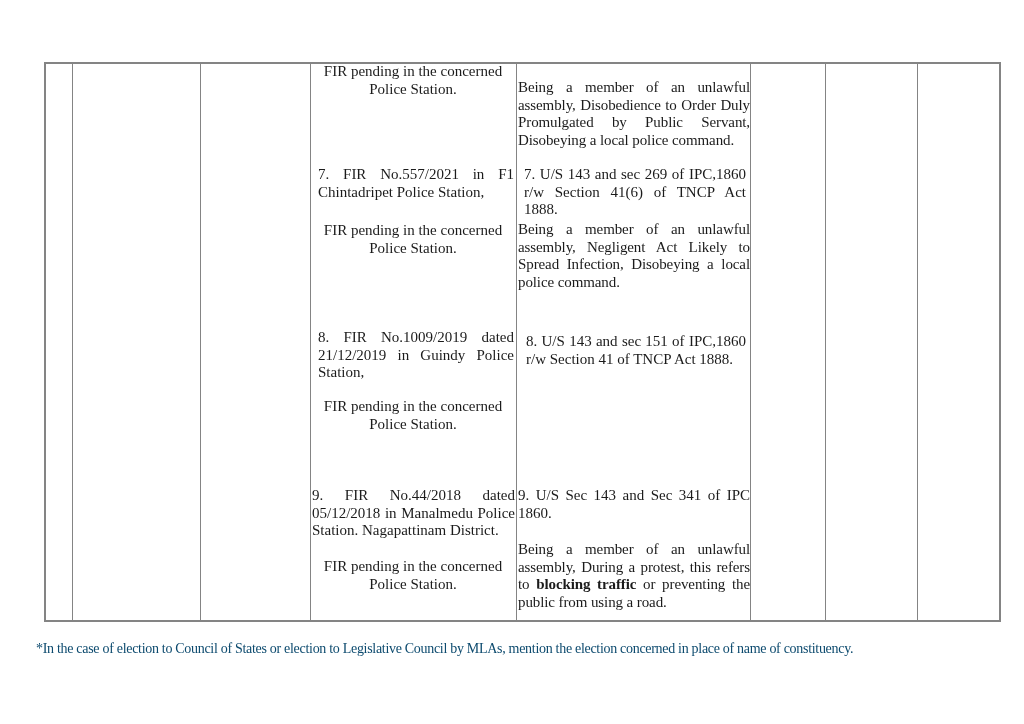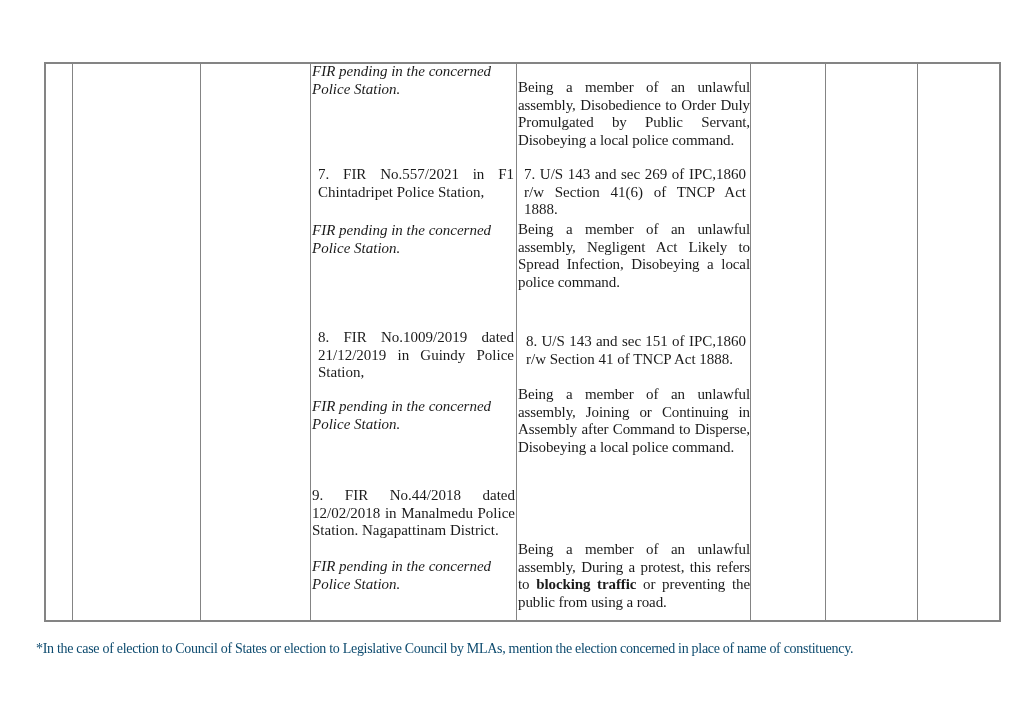--- a/index.html
+++ b/index.html
@@ -41,21 +41,21 @@
   .para {
     position: absolute;
     left: 0; right: 0;
     margin: 0;
     font-size: 15px;
     line-height: 17.5px;
     padding-left: 1px;
     padding-right: 2px;
   }
   
-  .fir-pending { text-align: left; font-style: italic; }
+  .fir-pending { text-align: center; }
   .fir-item { text-align: justify; font-family: Liberation Serif, serif; }
   .ind7 { padding-left: 7px; }
   .c4-p1 { top: -1px; }
   .c4-p2 { top: 102px; }
   .c4-p3 { top: 158px; }
   .c4-p4 { top: 265px; }
   .c4-p5 { top: 334px; }
   .c4-p6 { top: 423px; padding-left: 1px; padding-right: 1px; }
   .c4-p7 { top: 494px; }
   
@@ -88,30 +88,30 @@
     <div class="cell c1"></div>
     <div class="cell c2"></div>
     <div class="cell c3"></div>
 
     <div class="cell c4">
       <p class="para fir-pending c4-p1">FIR pending in the concerned Police Station.</p>
       <p class="para fir-item ind7 c4-p2">7. FIR No.557/2021 in F1 Chintadripet Police Station,</p>
       <p class="para fir-pending c4-p3">FIR pending in the concerned Police Station.</p>
       <p class="para fir-item ind7 c4-p4">8. FIR No.1009/2019 dated 21/12/2019 in Guindy Police Station,</p>
       <p class="para fir-pending c4-p5">FIR pending in the concerned Police Station.</p>
-      <p class="para fir-item c4-p6">9. FIR No.44/2018 dated 12/02/2018 in Manalmedu Police Station. Nagapattinam District.</p>
+      <p class="para fir-item c4-p6">9. FIR No.44/2018 dated 05/12/2018 in Manalmedu Police Station. Nagapattinam District.</p>
       <p class="para fir-pending c4-p7">FIR pending in the concerned Police Station.</p>
     </div>
 
     <div class="cell c5">
       <p class="para offence being c5-p1">Being a member of an unlawful assembly, Disobedience to Order Duly Promulgated by Public Servant, Disobeying a local police command.</p>
       <p class="para offence c5-p2">7. U/S 143 and sec 269 of IPC,1860 r/w Section 41(6) of TNCP Act 1888.</p>
       <p class="para offence being c5-p3">Being a member of an unlawful assembly, Negligent Act Likely to Spread Infection, Disobeying a local police command.</p>
       <p class="para offence c5-p4">8. U/S 143 and sec 151 of IPC,1860 r/w Section 41 of TNCP Act 1888.</p>
-      <p class="para offence being c5-p5">Being a member of an unlawful assembly, Joining or Continuing in Assembly after Command to Disperse, Disobeying a local police command.</p>
+      <p class="para offence c5-p6">9. U/S Sec 143 and Sec 341 of IPC 1860.</p>
       <p class="para offence being c5-p7"><span>Being a member of an unlawful assembly, During a protest, this refers to </span><b>blocking traffic</b><span> or preventing the public from using a road.</span></p>
     </div>
 
     <div class="cell c6"></div>
     <div class="cell c7"></div>
     <div class="cell c8"></div>
 
   </div>
 
   <div class="footnote">*In the case of election to Council of States or election to Legislative Council by MLAs, mention the election concerned in place of name of constituency.</div>

